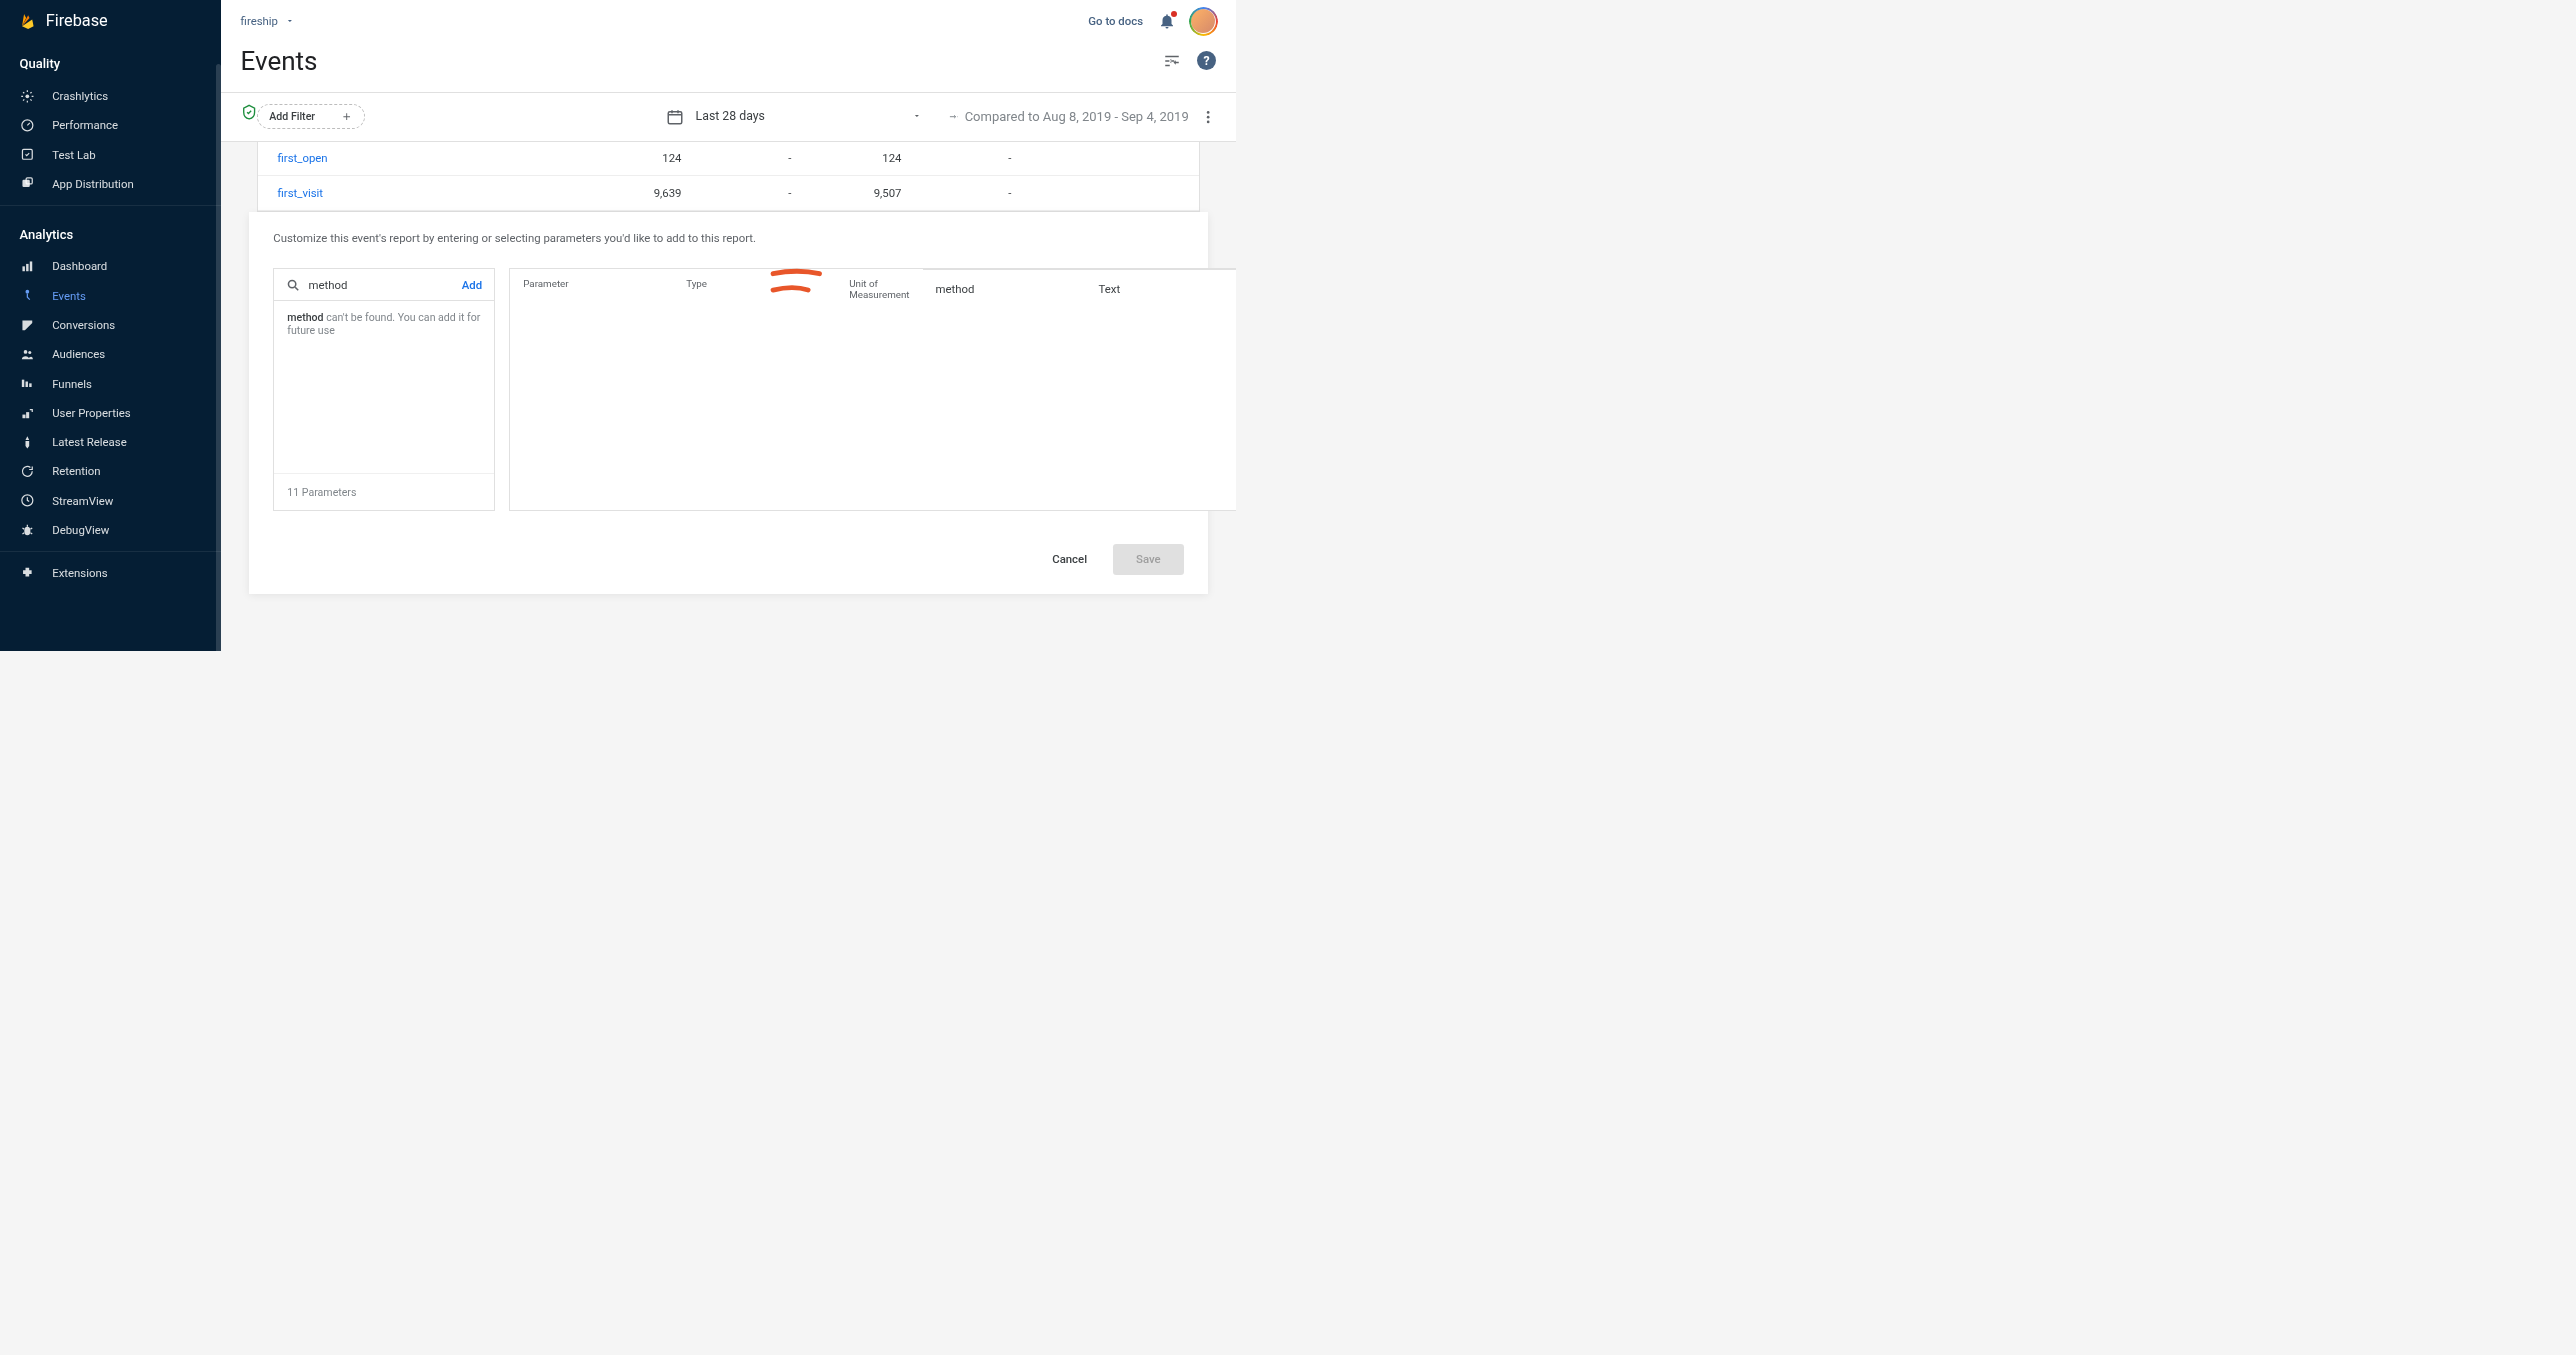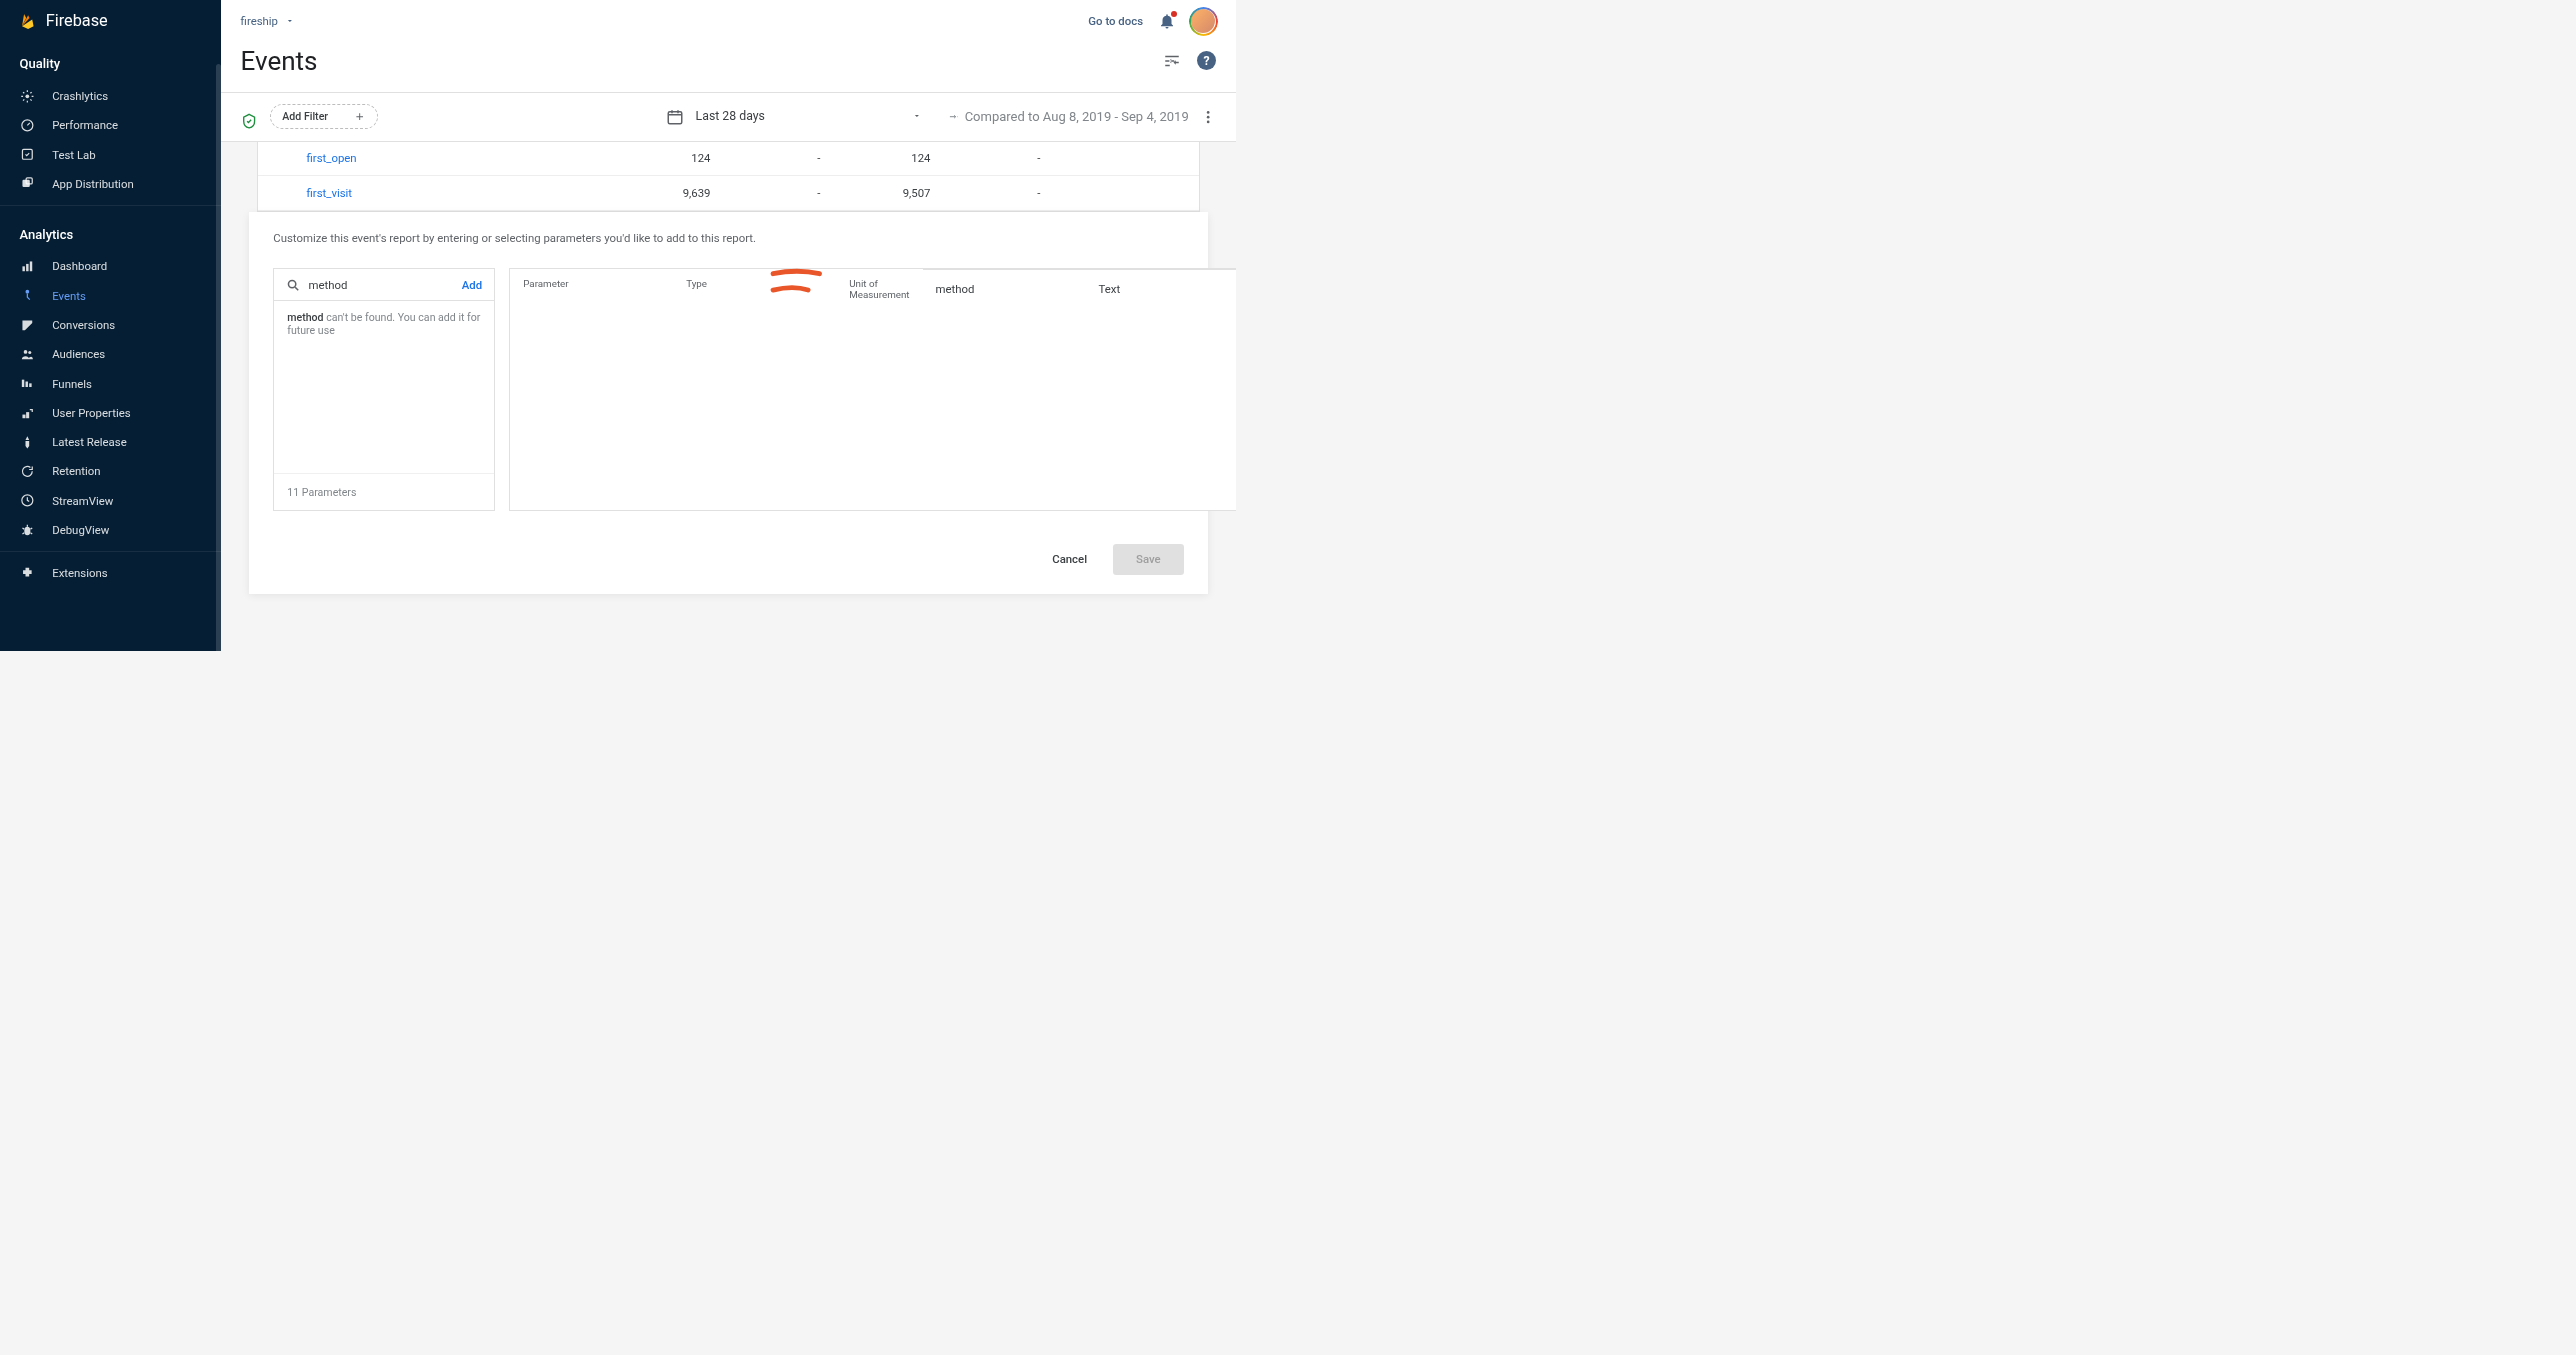--- a/index.html
+++ b/index.html
@@ -35,34 +35,34 @@
 .avatar { width: 26px; height: 26px; border-radius: 50%; cursor: pointer; background: linear-gradient(135deg,#ffb366,#d4886b); border: 1.6px solid transparent; background-clip: padding-box; position: relative; }
 .avatar::before { content:''; position:absolute; inset:-2.5px; border-radius:50%; padding:1.6px; background: conic-gradient(#4285f4,#ea4335,#fbbc04,#34a853,#4285f4); -webkit-mask: linear-gradient(#fff 0 0) content-box, linear-gradient(#fff 0 0); -webkit-mask-composite: xor; mask-composite: exclude; }
 
 .page-header { display: flex; align-items: center; justify-content: space-between; padding: 3.3px 19.6px 16.3px; }
 .page-title { font-size: 26px; color: #202124; font-weight: 400; }
 .page-actions { display: flex; gap: 16.3px; align-items: center; }
 .icon-btn { cursor: pointer; color: #5f6368; display:flex; }
 .help-circle { width: 19.6px; height: 19.6px; border-radius: 50%; background: #476282; color: #fff; display: flex; align-items: center; justify-content: center; font-weight: 700; font-size: 12.3px; }
 
 .filter-bar { border-top: 0.8px solid #e0e0e0; border-bottom: 0.8px solid #e0e0e0; padding: 11.4px 19.6px; display: flex; align-items: center; justify-content: space-between; background: #fff; }
-.filter-left { display: flex; align-items: flex-end; gap: 13px; }
+.filter-left { display: flex; align-items: flex-start; }
 .shield-icon { color: #1e8e3e; }
 .add-filter-btn { border: 0.8px dashed #bdbdbd; border-radius: 14.7px; padding: 4.9px 11.4px; display: flex; align-items: center; gap: 26px; cursor: pointer; font-size: 10.6px; color: #3c4043; font-weight: 500; }
 .filter-right { display: flex; align-items: center; gap: 11.4px; }
 .date-range { display: flex; align-items: flex-start; gap: 3.3px; }
 .date-top { display: flex; align-items: center; gap: 8.2px; font-size: 12.3px; color: #3c4043; cursor: pointer; }
 .date-compare { font-size: 13px; color: #80868b; display: flex; align-items: center; gap: 4.9px; margin-left: 23px; }
 .more-icon { cursor: pointer; color: #5f6368; }
 
 .content-area { flex: 1; background: #f5f5f5; overflow: auto; position: relative; padding: 0 19.6px; }
 
 .bg-table { background: #fff; border: 0.8px solid #e0e0e0; border-top: none; margin: 0 16.3px; }
 .bg-row { display: flex; padding: 9.8px 19.6px; border-bottom: 0.8px solid #eee; font-size: 11.4px; }
-.bg-row .c1 { flex: 0 0 294px; color: #1a73e8; margin-left: 29px; }
+.bg-row .c1 { flex: 0 0 294px; color: #1a73e8; }
 .bg-row .c2, .bg-row .c3, .bg-row .c4, .bg-row .c5 { flex: 0 0 110px; text-align: right; color: #3c4043; }
 .bg-row .c6 { flex: 1; }
 
 
 .panel { background: #fff; margin: 0 8.2px; padding: 19.6px 24.5px; box-shadow: 0 1.6px 8.2px rgba(0,0,0,0.08); }
 .panel-title { font-size: 16.3px; color: #202124; margin-bottom: 9.8px; }
 .panel-title .bold { font-weight: 700; }
 .panel-subtitle { font-size: 11.4px; color: #5f6368; margin-bottom: 23px; }
 .panel-body { display: flex; gap: 14.7px; }
 

